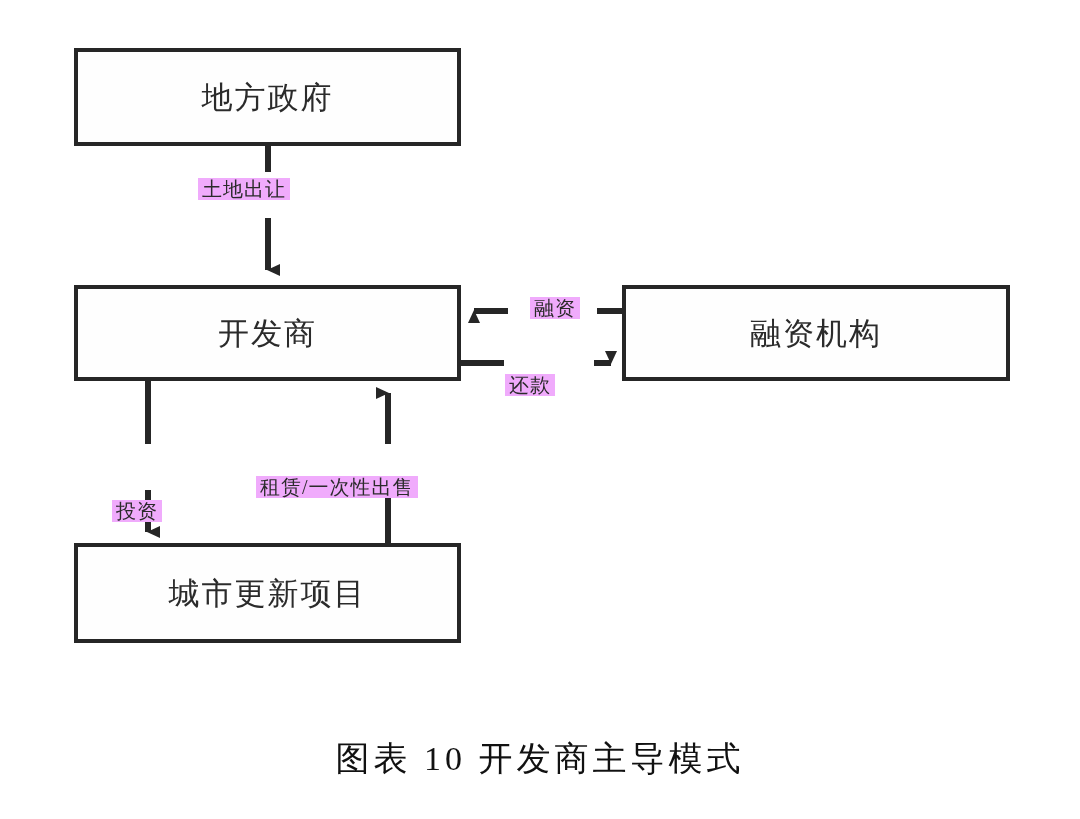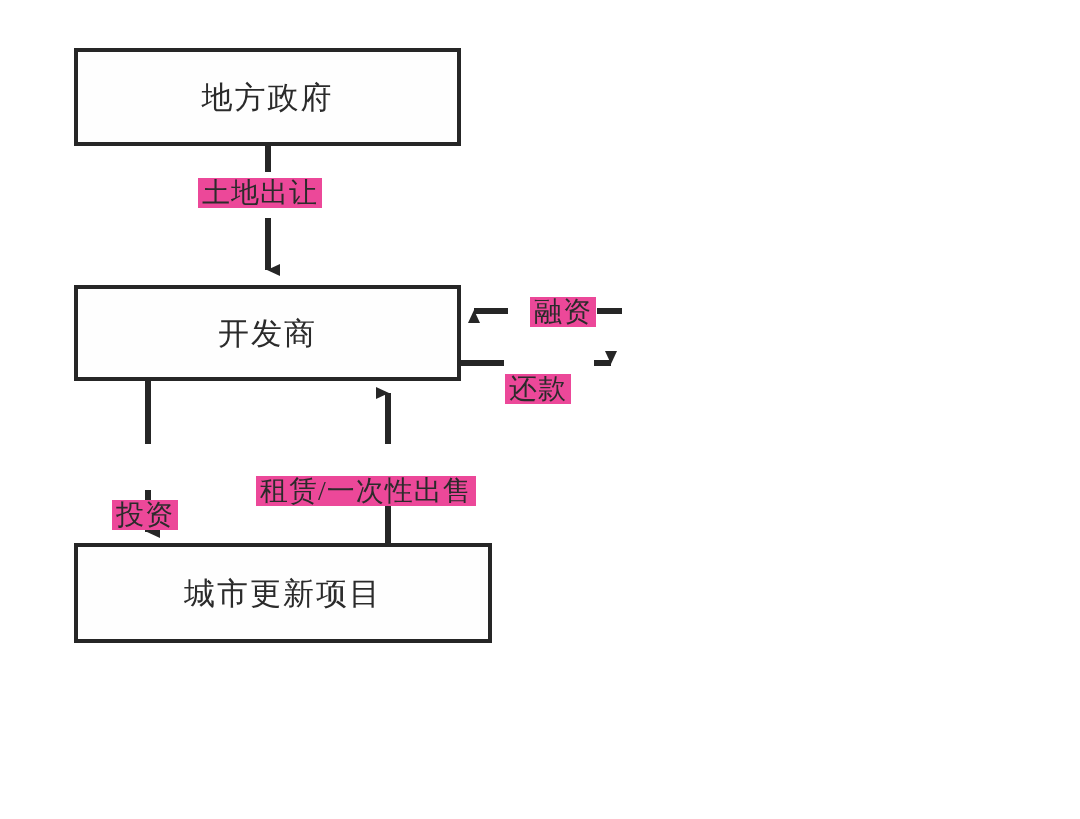--- a/index.html
+++ b/index.html
@@ -32,39 +32,39 @@
     font-family: "Liberation Sans", "DejaVu Sans", sans-serif;
     font-size: 31px;
     line-height: 1;
     letter-spacing: 2px;
     color: #2b2b2b;
     white-space: nowrap;
   }
   #node-gov      { left: 74px;  top: 48px;  width: 387px; height: 98px; }
   #node-dev      { left: 74px;  top: 285px; width: 387px; height: 96px; }
   #node-finance  { left: 622px; top: 285px; width: 388px; height: 96px; }
-  #node-project  { left: 74px;  top: 543px; width: 418px; height: 100px; }
+  #node-project  { left: 74px;  top: 543px; width: 387px; height: 100px; }
 
   .edge-svg {
     position: absolute;
     left: 0;
     top: 0;
     width: 1080px;
     height: 819px;
     pointer-events: none;
   }
   .edge-label {
     position: absolute;
     font-family: Liberation Serif, serif;
-    font-size: 28px;
+    font-size: 20px;
     line-height: 1;
     letter-spacing: 1px;
     color: #2b2b2b;
     white-space: nowrap;
-    background: #ec4899;
+    background: #f0abfc;
     padding: 1px 4px;
   }
   #label-land     { left: 198px; top: 178px; }
   #label-invest   { left: 112px; top: 452px; margin-top: 48px; }
   #label-lease    { left: 256px; top: 452px; margin-top: 24px; }
   #label-funding  { left: 530px; top: 297px; }
   #label-repay    { left: 505px; top: 347px; margin-top: 27px; }
 
   #caption {
     position: absolute;
@@ -127,25 +127,29 @@
   </svg>
 
   <div class="node" id="node-gov">
     <span class="node-label">地方政府</span>
   </div>
 
   <div class="node" id="node-dev">
     <span class="node-label">开发商</span>
   </div>
 
+  <div class="node" id="node-finance">
+    <span class="node-label">融资机构</span>
+  </div>
 
   <div class="node" id="node-project">
     <span class="node-label">城市更新项目</span>
   </div>
 
   <div class="edge-label" id="label-land">土地出让</div>
   <div class="edge-label" id="label-invest">投资</div>
   <div class="edge-label" id="label-lease">租赁/一次性出售</div>
   <div class="edge-label" id="label-funding">融资</div>
   <div class="edge-label" id="label-repay">还款</div>
 
+  <div id="caption">图表 10 开发商主导模式</div>
 
 </div>
 
 </body></html>

